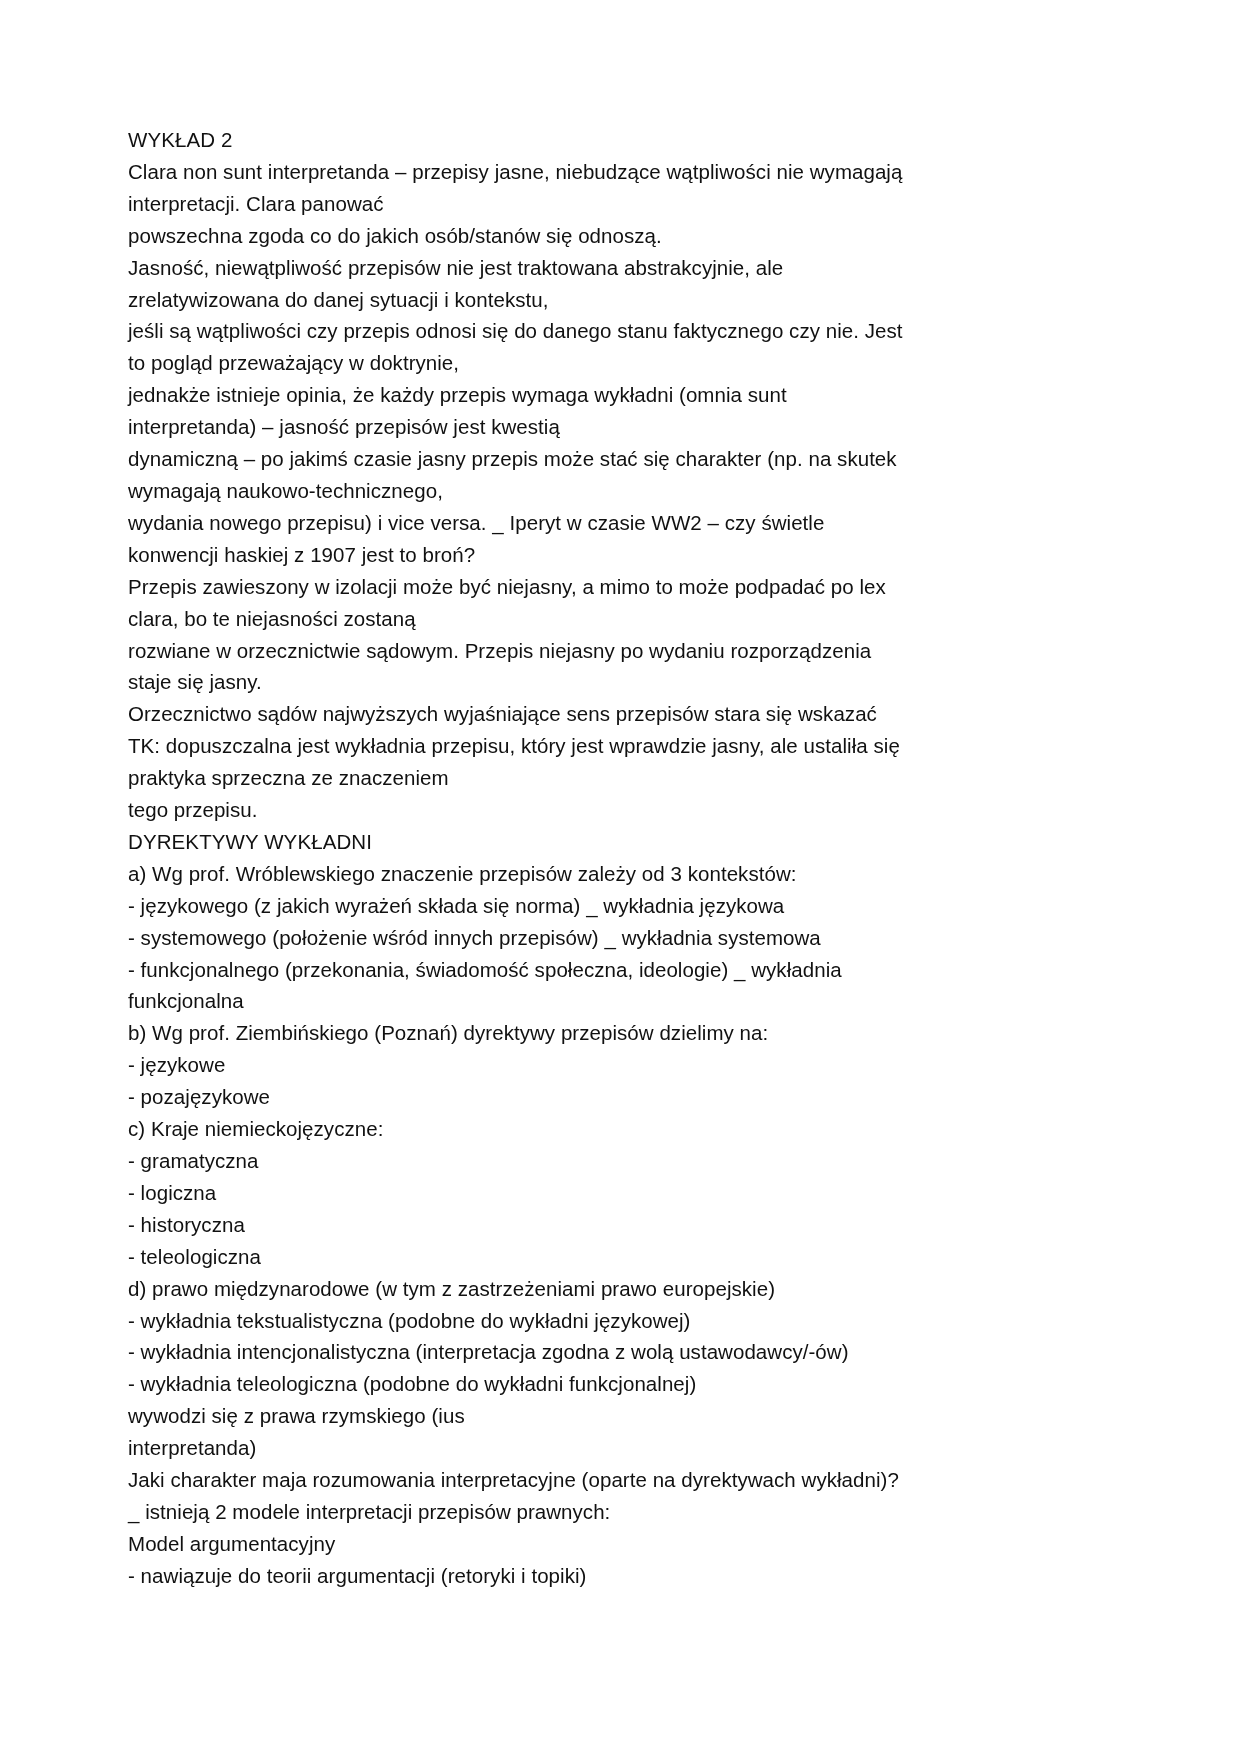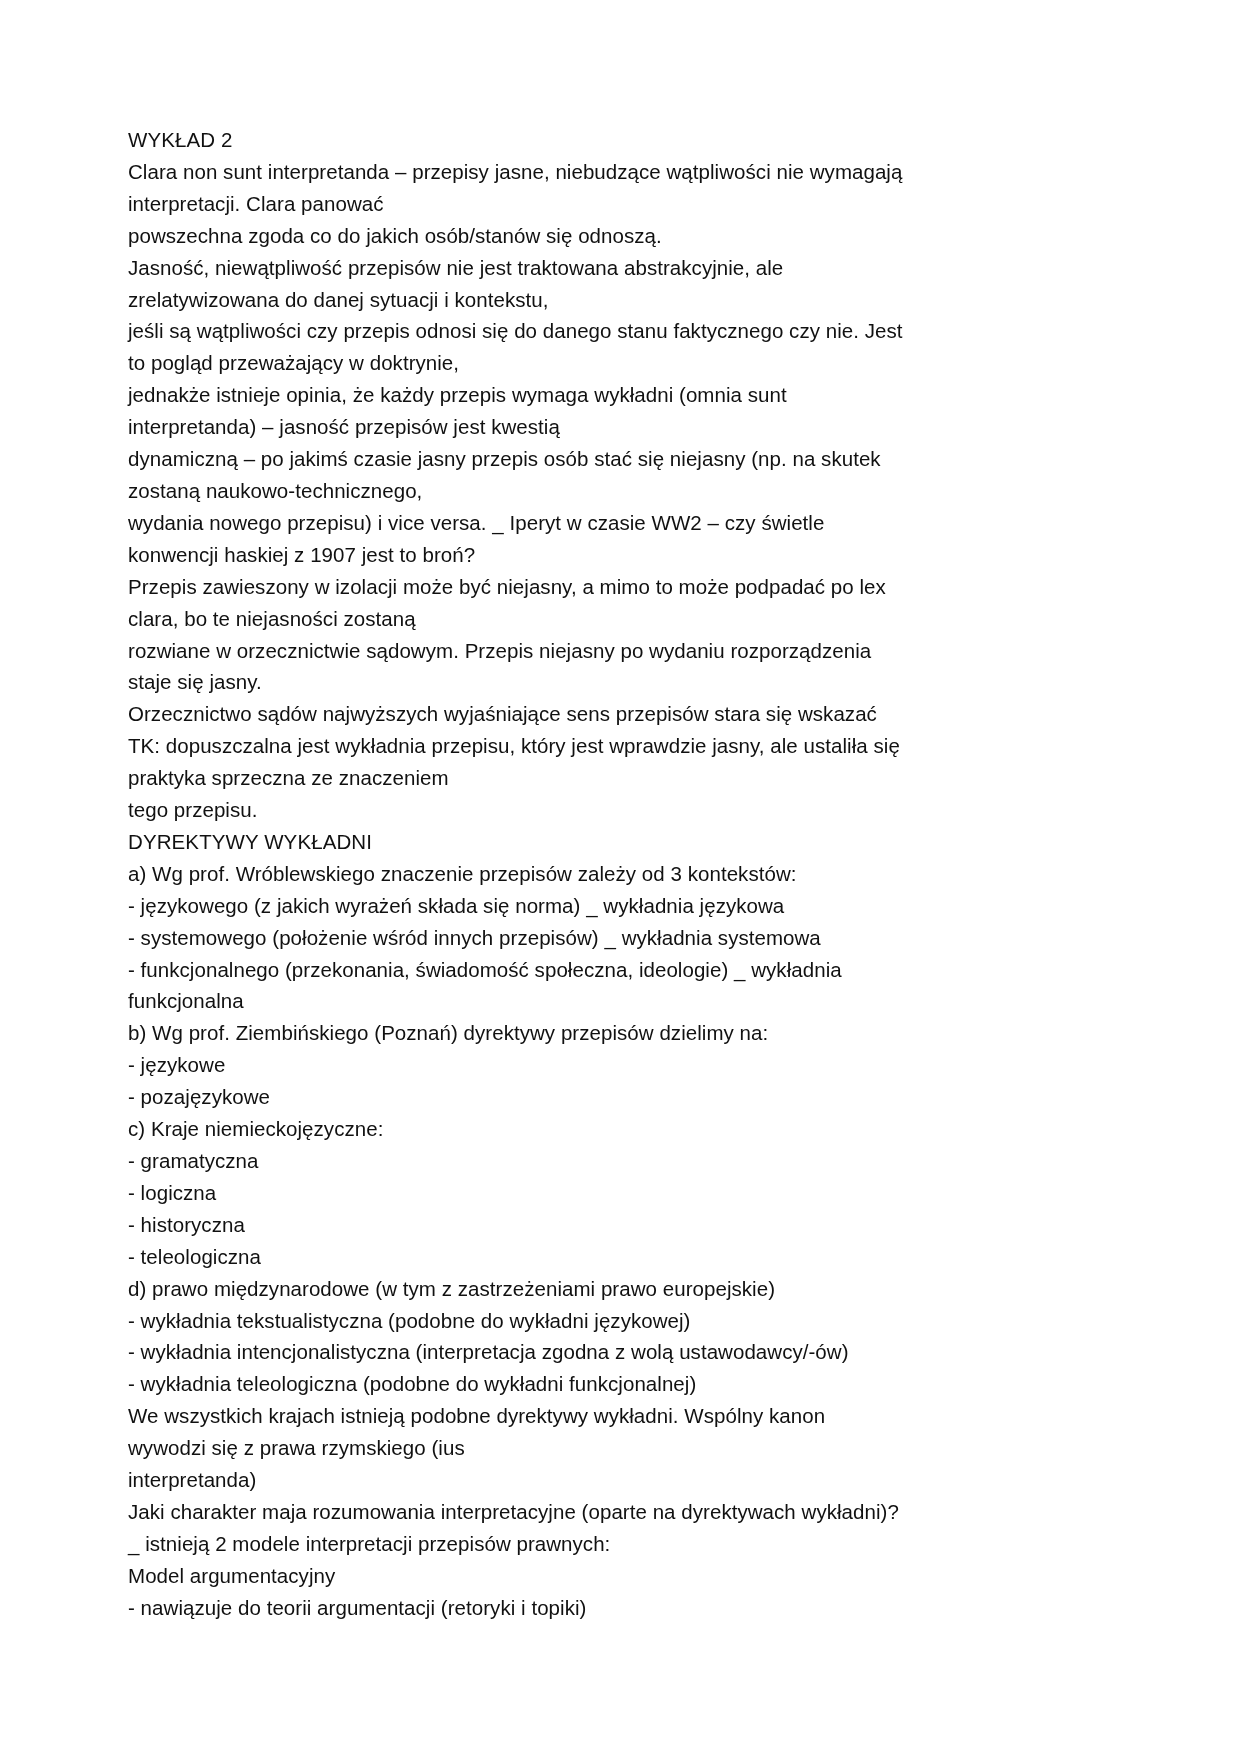--- a/index.html
+++ b/index.html
@@ -49,22 +49,22 @@
     <div class="line heading">WYKŁAD 2</div>
     <div class="line">Clara non sunt interpretanda – przepisy jasne, niebudzące wątpliwości nie wymagają</div>
     <div class="line">interpretacji. Clara panować</div>
     <div class="line">powszechna zgoda co do jakich osób/stanów się odnoszą.</div>
     <div class="line">Jasność, niewątpliwość przepisów nie jest traktowana abstrakcyjnie, ale</div>
     <div class="line">zrelatywizowana do danej sytuacji i kontekstu,</div>
     <div class="line">jeśli są wątpliwości czy przepis odnosi się do danego stanu faktycznego czy nie. Jest</div>
     <div class="line">to pogląd przeważający w doktrynie,</div>
     <div class="line">jednakże istnieje opinia, że każdy przepis wymaga wykładni (omnia sunt</div>
     <div class="line">interpretanda) – jasność przepisów jest kwestią</div>
-    <div class="line">dynamiczną – po jakimś czasie jasny przepis osób stać się niejasny (np. na skutek</div>
-    <div class="line">zostaną naukowo-technicznego,</div>
+    <div class="line">dynamiczną – po jakimś czasie jasny przepis może stać się charakter (np. na skutek</div>
+    <div class="line">wymagają naukowo-technicznego,</div>
     <div class="line">wydania nowego przepisu) i vice versa. _ Iperyt w czasie WW2 – czy świetle</div>
     <div class="line">konwencji haskiej z 1907 jest to broń?</div>
     <div class="line">Przepis zawieszony w izolacji może być niejasny, a mimo to może podpadać po lex</div>
     <div class="line">clara, bo te niejasności zostaną</div>
     <div class="line">rozwiane w orzecznictwie sądowym. Przepis niejasny po wydaniu rozporządzenia</div>
     <div class="line">staje się jasny.</div>
     <div class="line">Orzecznictwo sądów najwyższych wyjaśniające sens przepisów stara się wskazać</div>
     <div class="line">TK: dopuszczalna jest wykładnia przepisu, który jest wprawdzie jasny, ale ustaliła się</div>
     <div class="line">praktyka sprzeczna ze znaczeniem</div>
     <div class="line">tego przepisu.</div>
@@ -79,21 +79,20 @@
     <div class="line">- pozajęzykowe</div>
     <div class="line">c) Kraje niemieckojęzyczne:</div>
     <div class="line">- gramatyczna</div>
     <div class="line">- logiczna</div>
     <div class="line">- historyczna</div>
     <div class="line">- teleologiczna</div>
     <div class="line">d) prawo międzynarodowe (w tym z zastrzeżeniami prawo europejskie)</div>
     <div class="line">- wykładnia tekstualistyczna (podobne do wykładni językowej)</div>
     <div class="line">- wykładnia intencjonalistyczna (interpretacja zgodna z wolą ustawodawcy/-ów)</div>
     <div class="line">- wykładnia teleologiczna (podobne do wykładni funkcjonalnej)</div>
-    <div class="line">We wszystkich krajach istnieją podobne dyrektywy wykładni. Wspólny kanon</div>
     <div class="line">wywodzi się z prawa rzymskiego (ius</div>
     <div class="line">interpretanda)</div>
     <div class="line">Jaki charakter maja rozumowania interpretacyjne (oparte na dyrektywach wykładni)?</div>
     <div class="line">_ istnieją 2 modele interpretacji przepisów prawnych:</div>
     <div class="line">Model argumentacyjny</div>
     <div class="line">- nawiązuje do teorii argumentacji (retoryki i topiki)</div>
   </div>
 </div>
 
 </body></html>

